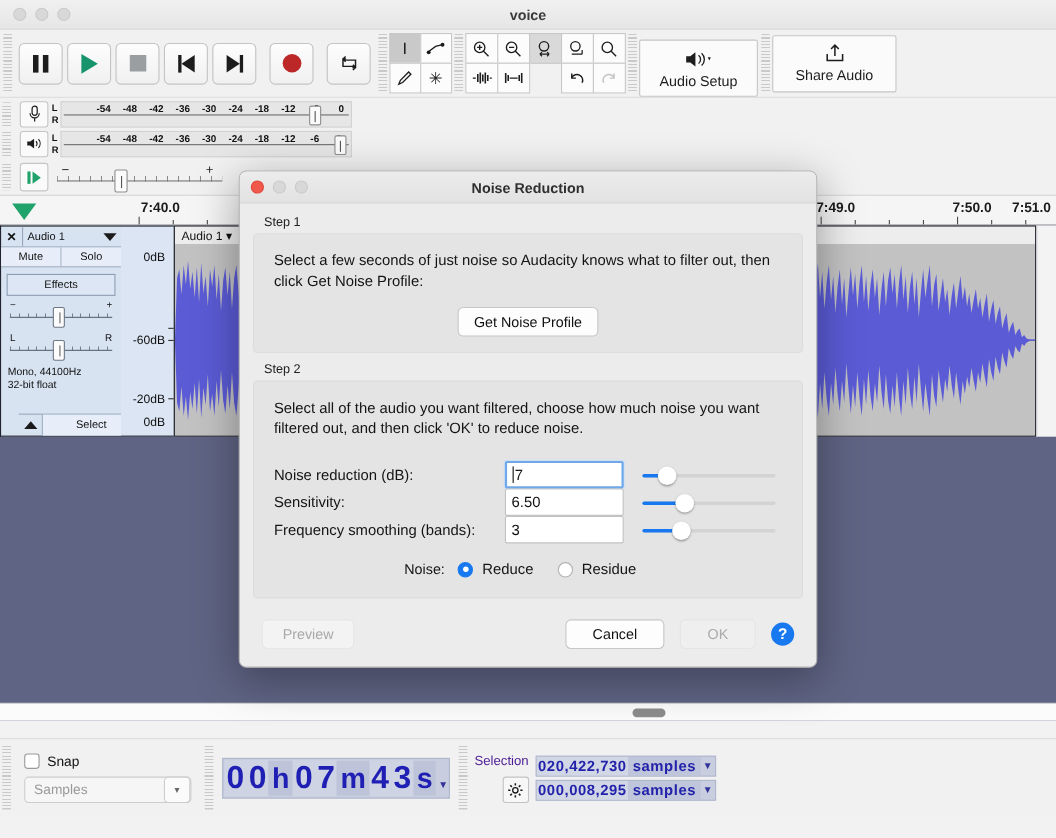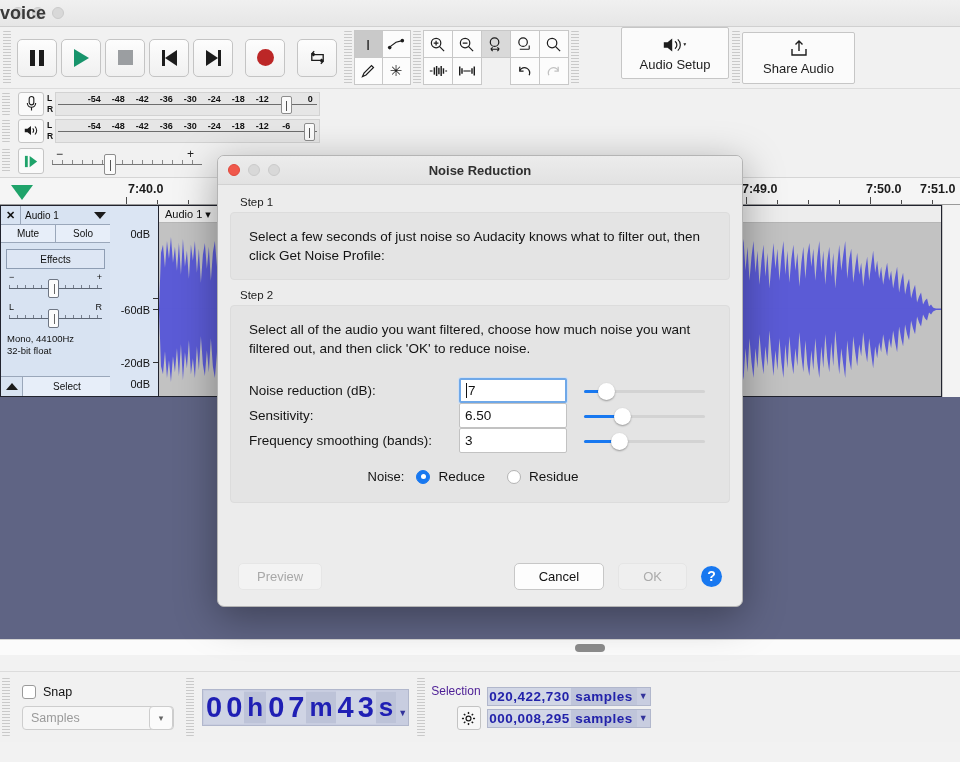--- a/index.html
+++ b/index.html
@@ -18,22 +18,22 @@
   
   .titlebar {
     position: absolute; left: 0; top: 0; width: 960px; height: 27px;
     background: linear-gradient(#f0f0f0, #e6e6e6);
     border-bottom: 1px solid #d0d0d0;
     display: flex; align-items: center;
   }
   .traffic { display: flex; gap: 8px; padding-left: 12px; }
   .tl-dot { width: 12px; height: 12px; border-radius: 50%; background: #d8d8d8; border: 1px solid #cacaca; }
   .win-title {
-    position: absolute; left: 0; right: 0; 
-    font-size: 18px; font-weight: bold; color: #3a3a3a;
+    position: absolute; left: 0; right: 0; text-align: center;
+    font-size: 13px; font-weight: bold; color: #3a3a3a;
   }
 
   
   .toolbar-area {
     position: absolute; left: 0; top: 27px; width: 960px; height: 62px;
     background: #f1f1f1;
     border-bottom: 1px solid #dcdcdc;
     display: flex; align-items: stretch;
   }
   .grip {
@@ -154,21 +154,21 @@
   .fxbtn { margin: 6px 5px 2px 5px; height: 20px; background: #dde6f4; border: 1px solid #8e9db3; display: flex; align-items: center; justify-content: center; font-size: 10px; }
   .sl-wrap { position: relative; margin: 6px 8px 0 8px; height: 24px; }
   .sl-wrap .lab-l { position: absolute; left: 0; top: -3px; font-size: 9px; }
   .sl-wrap .lab-r { position: absolute; right: 0; top: -3px; font-size: 9px; }
   .sl-wrap .trk { position: absolute; left: 0; right: 0; top: 13px; height: 1px; background: #5c6675; }
   .sl-wrap .tks { position: absolute; left: 0; right: 0; top: 10px; height: 4px;
     background: repeating-linear-gradient(to right, #78808f 0 1px, transparent 1px 8px); }
   .sl-thumb { position: absolute; top: 4px; width: 11px; height: 19px; background: #fcfcfc; border: 1px solid #6e7684; border-radius: 2px; }
   .sl-thumb::after { content:''; position:absolute; left:4.5px; top:4px; width:1px; height:10px; background:#666; }
   .tp-info { padding: 4px 6px 0 6px; font-size: 9.5px; line-height: 12px; }
-  .tp-bottom { position: absolute; left: 0; bottom: 0; width: 110px; height: 20px; display: flex; border-top: 1px solid #9aa7ba; }
+  .tp-bottom { position: absolute; left: 16px; bottom: 0; width: 110px; height: 20px; display: flex; border-top: 1px solid #9aa7ba; }
   .tp-up { width: 22px; display: flex; align-items: center; justify-content: center; border-right: 1px solid #9aa7ba; }
   .tp-up .ar { width: 0; height: 0; border-left: 6px solid transparent; border-right: 6px solid transparent; border-bottom: 7px solid #1a1a1a; }
   .tp-sel { flex: 1; display: flex; align-items: center; justify-content: center; font-size: 10px; background: #e7eef9; }
 
   .vruler {
     position: absolute; left: 110px; top: 0; width: 48px; height: 192px;
     background: #dbe5f3; border-top: 1px solid #21232e; border-bottom: 1px solid #21232e;
   }
   .vlab { position: absolute; right: 8px; font-size: 11px; font-weight: normal; color: #101010; }
   .vdash { position: absolute; right: 0; width: 5px; height: 1px; background: #333; }
@@ -420,21 +420,21 @@
         <div class="zcell dis">
           <svg width="17" height="15" viewBox="0 0 18 16">
             <path d="M4 12 A5.5 5.5 0 1 1 14 7" fill="none" stroke="#c2c2c2" stroke-width="1.4"></path>
             <path d="M14 3 V7.5 H10" fill="none" stroke="#c2c2c2" stroke-width="1.4"></path>
           </svg>
         </div>
       </div>
     </div>
 
     <div class="grip"></div>
-    <div class="tbgroup" style="align-items:flex-start;margin-left:40px;">
+    <div class="tbgroup" style="align-items:flex-end;">
       <div class="bigbtn" style="width:108px;">
         <svg width="28" height="20" viewBox="0 0 30 20">
           <path d="M3 7 H7 L12 3 V17 L7 13 H3 Z" fill="#1d1d1d"></path>
           <path d="M15 6 A5 5 0 0 1 15 14" fill="none" stroke="#1d1d1d" stroke-width="1.3"></path>
           <path d="M18 4 A8 8 0 0 1 18 16" fill="none" stroke="#1d1d1d" stroke-width="1.3"></path>
           <path d="M24 8 l3 0 l-1.5 3 Z" fill="#1d1d1d"></path>
         </svg>
         <span class="lbl">Audio Setup</span>
       </div>
     </div>
@@ -807,20 +807,23 @@
         <div class="tl-dot"></div>
         <div class="tl-dot"></div>
       </div>
       <div class="dtxt">Noise Reduction</div>
     </div>
 
     <div class="dlg-body">
       <div class="steplabel">Step 1</div>
       <div class="panel">
         <div class="ptext">Select a few seconds of just noise so Audacity knows what to filter out, then click Get Noise Profile:</div>
+        <div class="ctr">
+          <span class="mbtn-std">Get Noise Profile</span>
+        </div>
       </div>
 
       <div class="steplabel" style="padding-top:9px;">Step 2</div>
       <div class="panel" style="padding:14px 18px 18px 18px;">
         <div class="ptext">Select all of the audio you want filtered, choose how much noise you want filtered out, and then click 'OK' to reduce noise.</div>
 
         <div class="frow" style="margin-top:20px;">
           <span class="flabel">Noise reduction (dB):</span>
           <span class="finput focus">
               <i class="cursor"></i>

